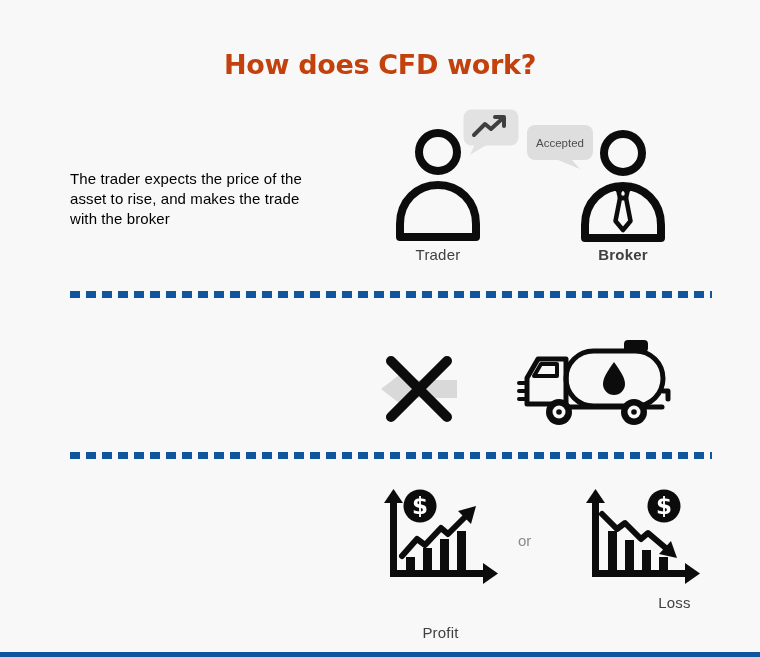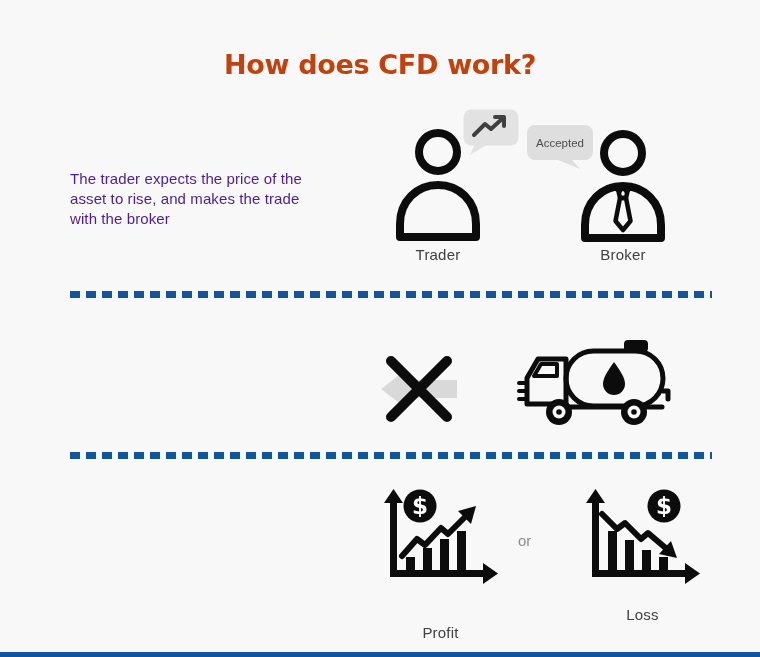--- a/index.html
+++ b/index.html
@@ -6,21 +6,21 @@
   .canvas{
     position:relative;width:760px;height:657px;background:#f8f8f8;
     font-family:"Liberation Sans", sans-serif;overflow:hidden;margin:0 auto;
   }
   .title{
     position:absolute;top:49px;left:0;width:100%;text-align:center;
     font-family:"DejaVu Sans", sans-serif;font-weight:bold;font-size:27px;
     letter-spacing:-0.3px;color:#c2410c;
   }
   .section-text{
-    position:absolute;left:70px;font-size:15px;line-height:20px;color:#4c1d95;
+    position:absolute;left:70px;font-size:15px;line-height:20px;color:#000000;
     white-space:pre-line;letter-spacing:0.1px;
   }
   .divider{
     position:absolute;left:70px;width:642px;height:7px;
     background:repeating-linear-gradient(90deg,#11559f 0 10px,transparent 10px 16px);
   }
   .fig{position:absolute;}
   .fig-label{
     position:absolute;text-align:center;font-size:15px;color:#404040;letter-spacing:0.2px;
   }
@@ -63,21 +63,21 @@
     <text x="34" y="23" text-anchor="middle" font-size="11.5" fill="#4d4d4d" font-family="Liberation Sans, sans-serif">Accepted</text>
   </svg>
 
   <svg class="fig" style="left:577px;top:129px;" width="92" height="113" viewBox="0 0 92 113">
     <circle cx="46" cy="24" r="19" fill="none" stroke="#0c0c0c" stroke-width="8"></circle>
     <path d="M8 109 V96 C8 73 25 57 46 57 C67 57 84 73 84 96 V109 Z" fill="none" stroke="#0c0c0c" stroke-width="8" stroke-linejoin="round"></path>
     <path d="M34 57 L43 62 M58 57 L49 62" fill="none" stroke="#0c0c0c" stroke-width="4.5" stroke-linecap="round"></path>
     <path d="M41 60 L51 60 L49 69 L43 69 Z" fill="none" stroke="#0c0c0c" stroke-width="4.5" stroke-linejoin="round"></path>
     <path d="M43 69 L49 69 L53.5 92 L46 101 L38.5 92 Z" fill="none" stroke="#0c0c0c" stroke-width="4.5" stroke-linejoin="round"></path>
   </svg>
-  <div class="fig-label" style="left:577px;top:246px;width:92px;">Broker</div>
+  <div class="fig-label" style="left:577px;top:246px;width:92px;font-weight:bold;">Broker</div>
 
   <div class="divider" style="top:291px;"></div>
 
 
   <svg class="fig" style="left:377px;top:347px;" width="84" height="84" viewBox="0 0 84 84">
     <polygon points="4,42 30,22 30,33 80,33 80,51 30,51 30,62" fill="#d9d9d9"></polygon>
     <path d="M14 14 L70 70 M70 14 L14 70" fill="none" stroke="#0c0c0c" stroke-width="10" stroke-linecap="round"></path>
   </svg>
 
   <svg class="fig" style="left:514px;top:336px;" width="158" height="91" viewBox="0 0 158 91">
@@ -131,17 +131,17 @@
       <rect x="24" y="42" width="9" height="39"></rect>
       <rect x="41" y="51" width="9" height="30"></rect>
       <rect x="58" y="61" width="9" height="20"></rect>
       <rect x="75" y="68" width="9" height="13"></rect>
     </g>
     <polyline points="18,25 33,40 41,34 57,50 64,44 84,61" fill="none" stroke="#0c0c0c" stroke-width="6" stroke-linecap="round" stroke-linejoin="round"></polyline>
     <polygon points="93,69 75,65 87,52" fill="#0c0c0c"></polygon>
     <circle cx="80" cy="17" r="16.5" fill="#0c0c0c"></circle>
     <text x="80" y="25" text-anchor="middle" font-size="23" font-weight="bold" fill="#ffffff" font-family="DejaVu Sans, sans-serif">$</text>
   </svg>
-  <div class="fig-label" style="left:584px;top:594px;width:117px;margin-top:12px;">Loss</div>
+  <div class="fig-label" style="left:616px;top:594px;width:117px;">Loss</div>
 
   <div class="bottom-bar"></div>
 
 </div>
 
 </body></html>

